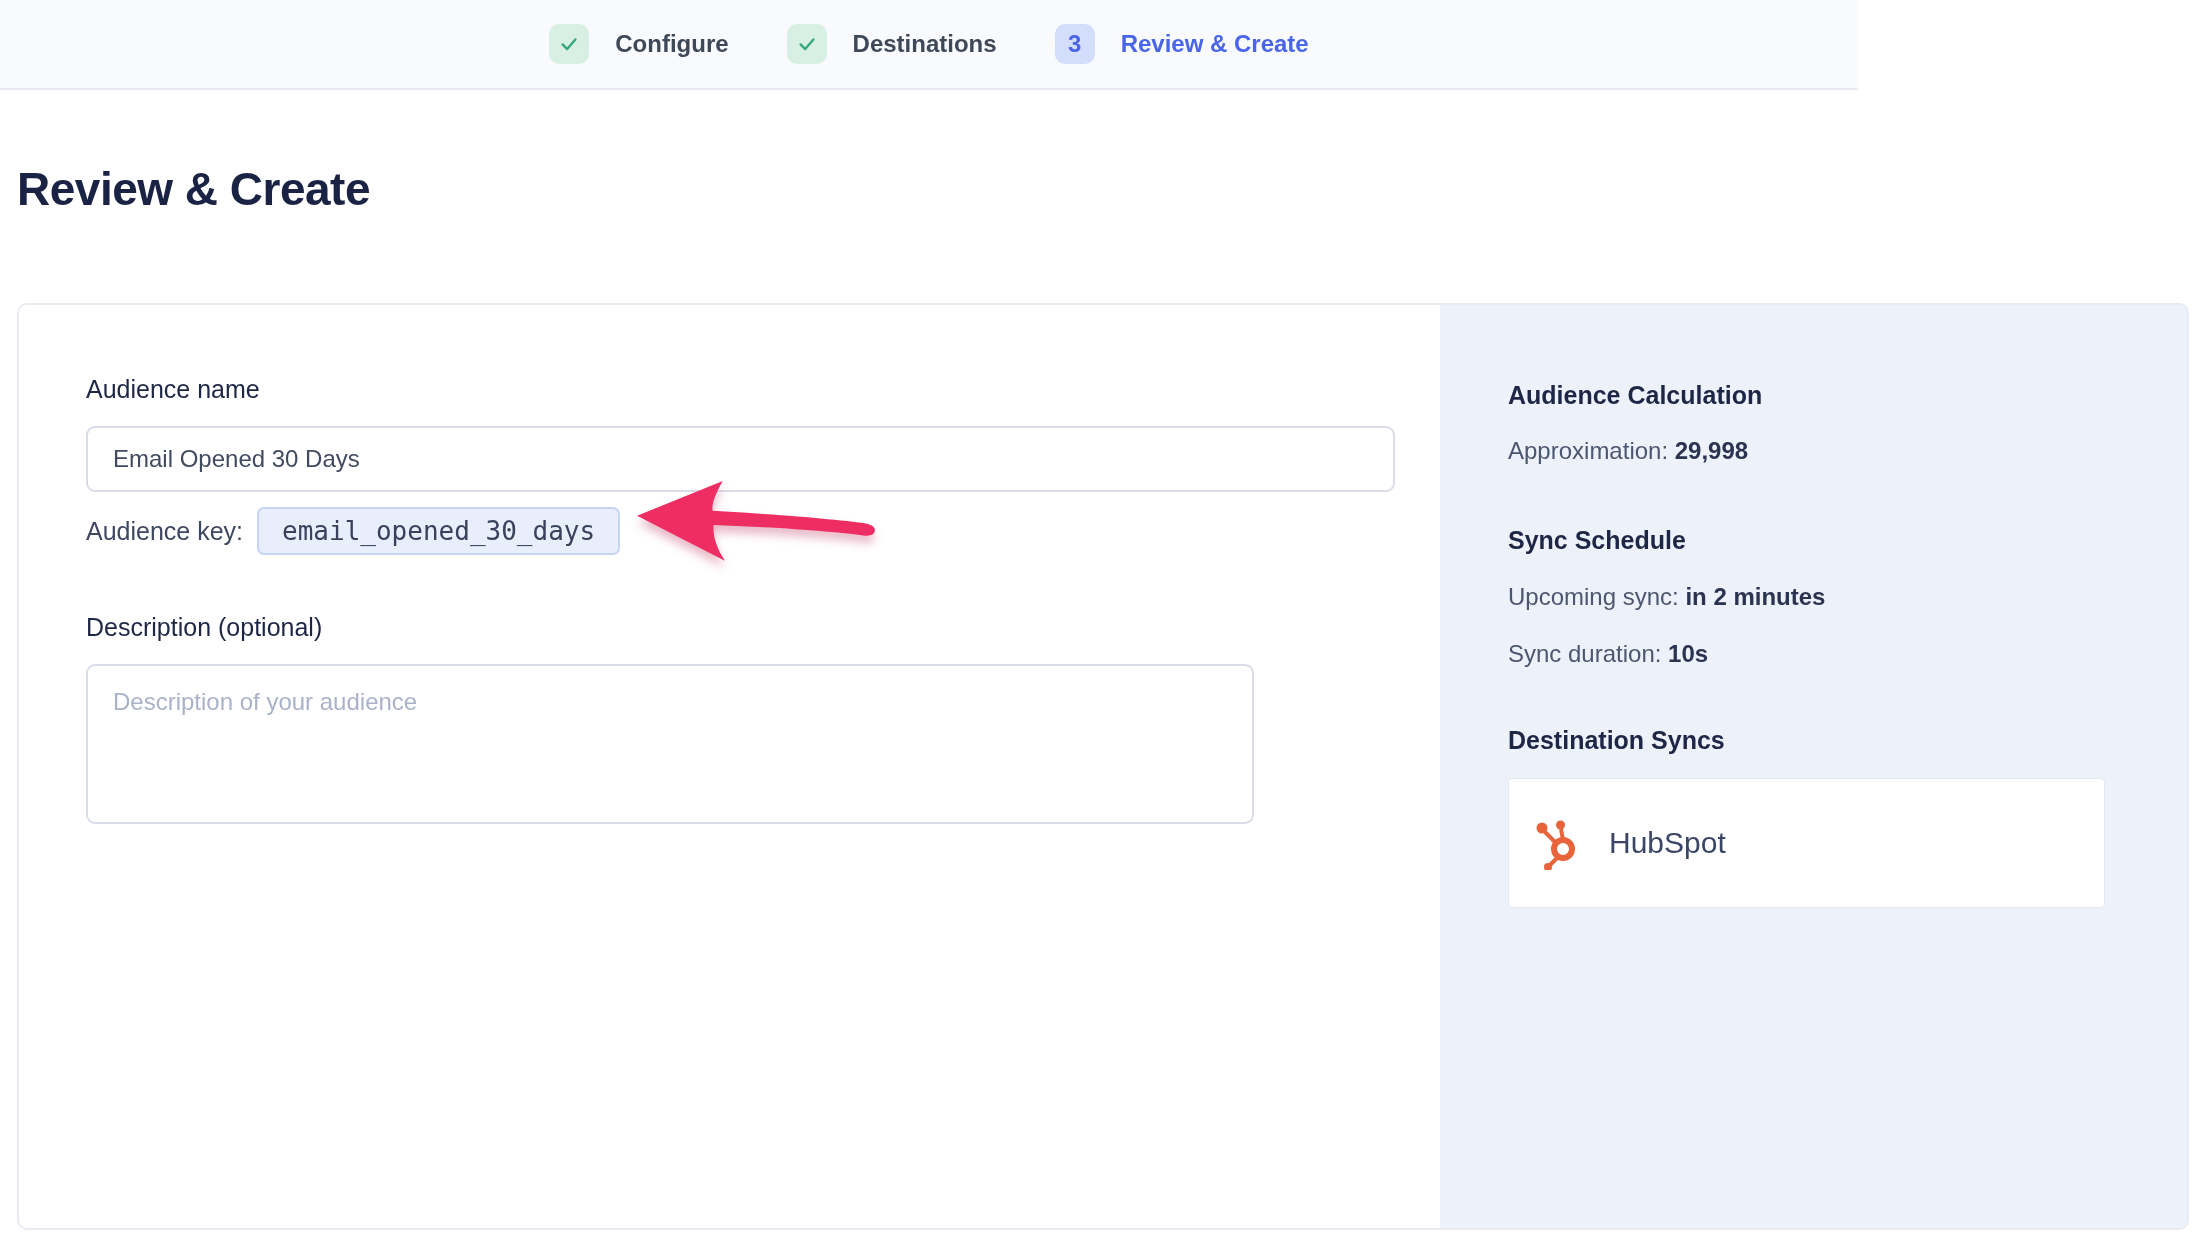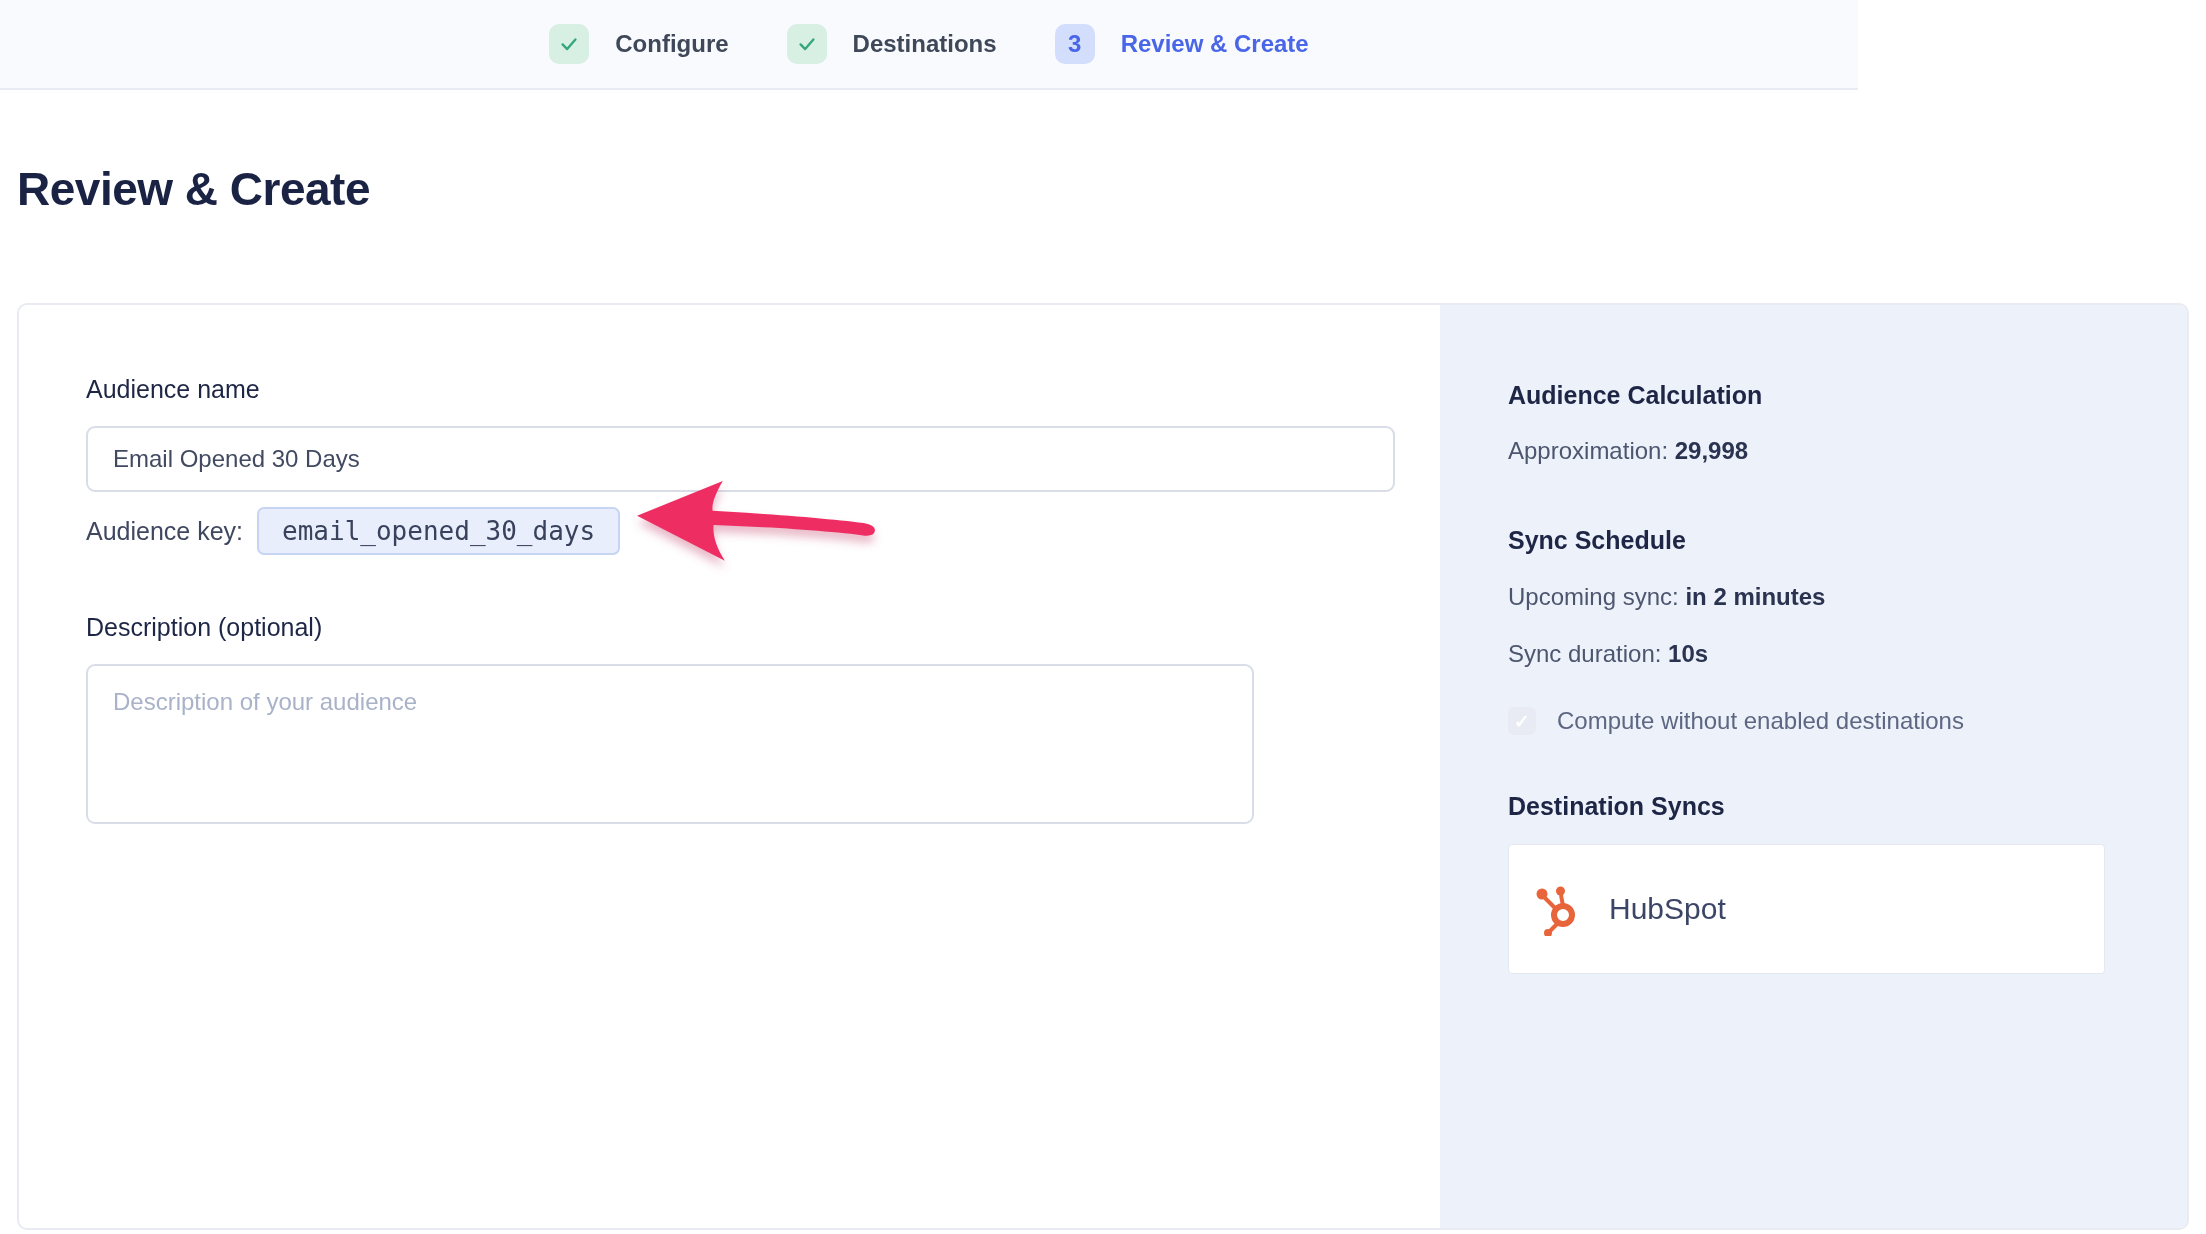--- a/index.html
+++ b/index.html
@@ -147,24 +147,20 @@
     <div class="panel-h sync-h">Sync Schedule</div>
     <div class="panel-line sync-row">
       <span>Upcoming sync:</span>
       <b>in 2 minutes</b>
     </div>
     <div class="panel-line sync-row">
       <span>Sync duration:</span>
       <b>10s</b>
     </div>
 
-    <div class="checkbox-row">
-      <span class="checkbox">✓</span>
-      <span class="checkbox-label">Compute without enabled destinations</span>
-    </div>
 
     <div class="panel-h dest-h">Destination Syncs</div>
 
     <div class="dest-card">
       <svg class="dest-logo" viewBox="0 0 50 54">
         <circle cx="30" cy="33" r="9" fill="none" stroke="#e8643a" stroke-width="6"></circle>
         <line x1="30" y1="24" x2="28" y2="13" stroke="#e8643a" stroke-width="4"></line>
         <circle cx="27.5" cy="9" r="4.5" fill="#e8643a"></circle>
         <line x1="23" y1="27" x2="12" y2="16" stroke="#e8643a" stroke-width="4"></line>
         <circle cx="9" cy="12" r="5.5" fill="#e8643a"></circle>

